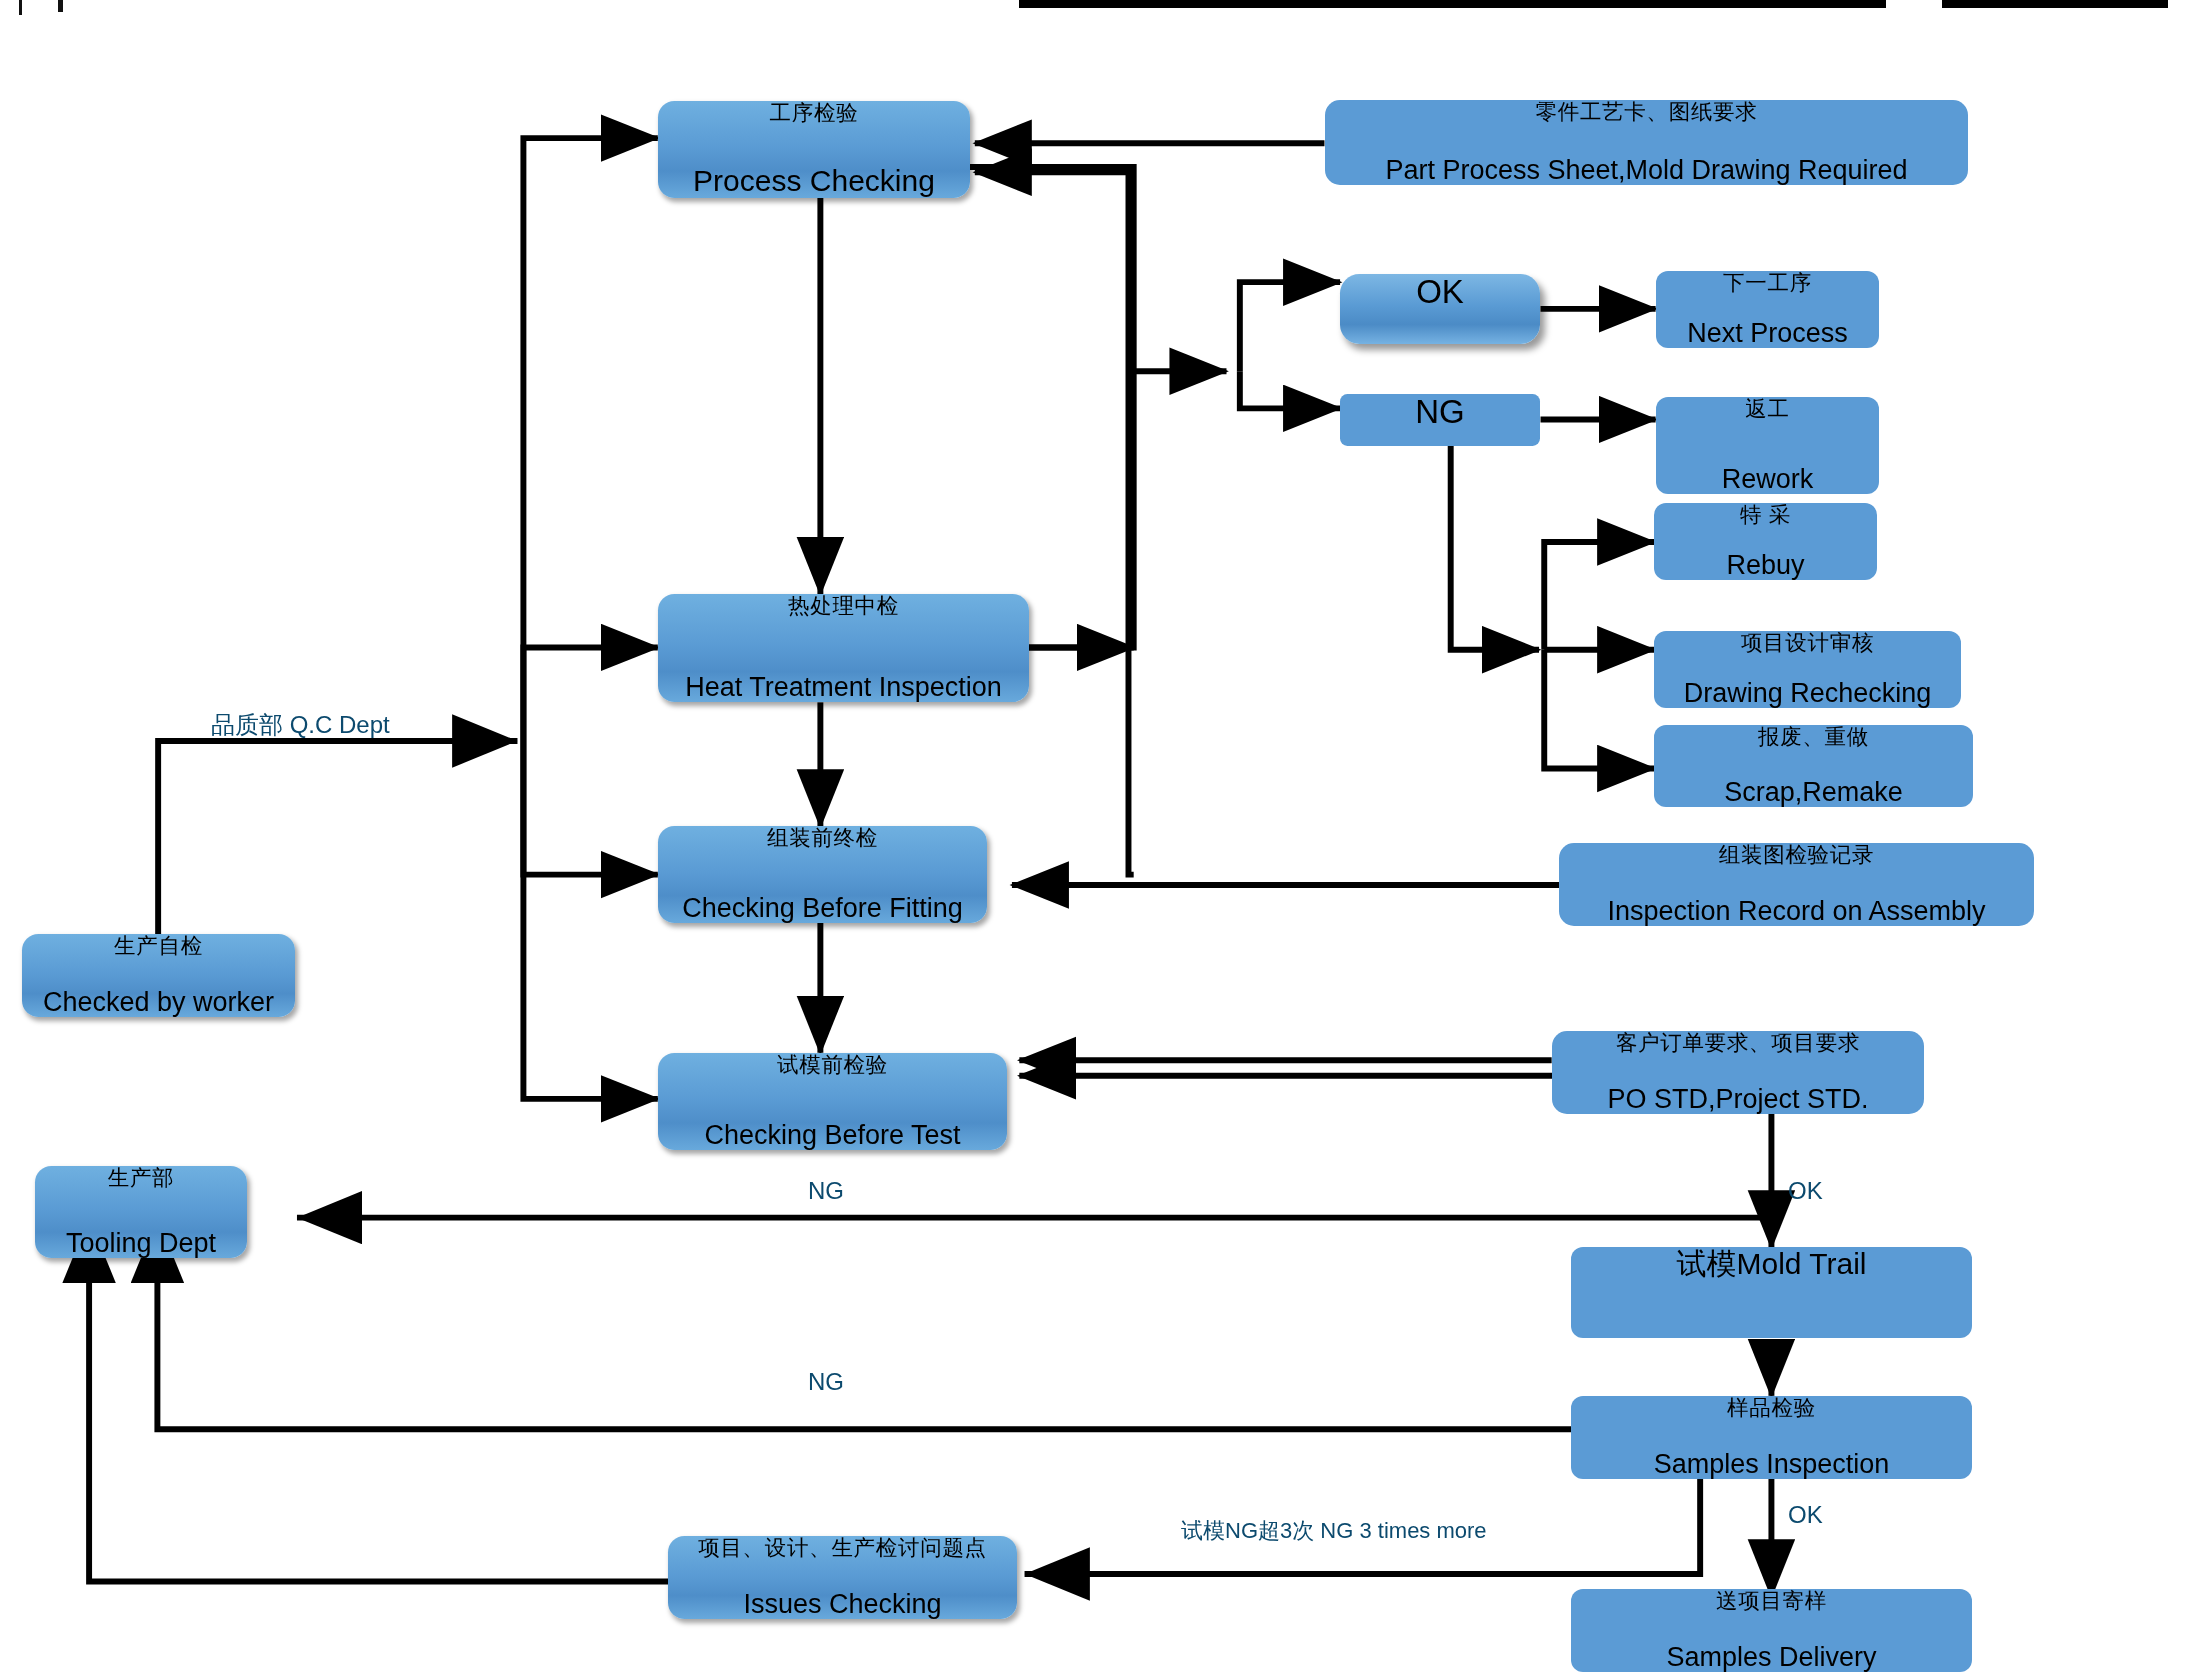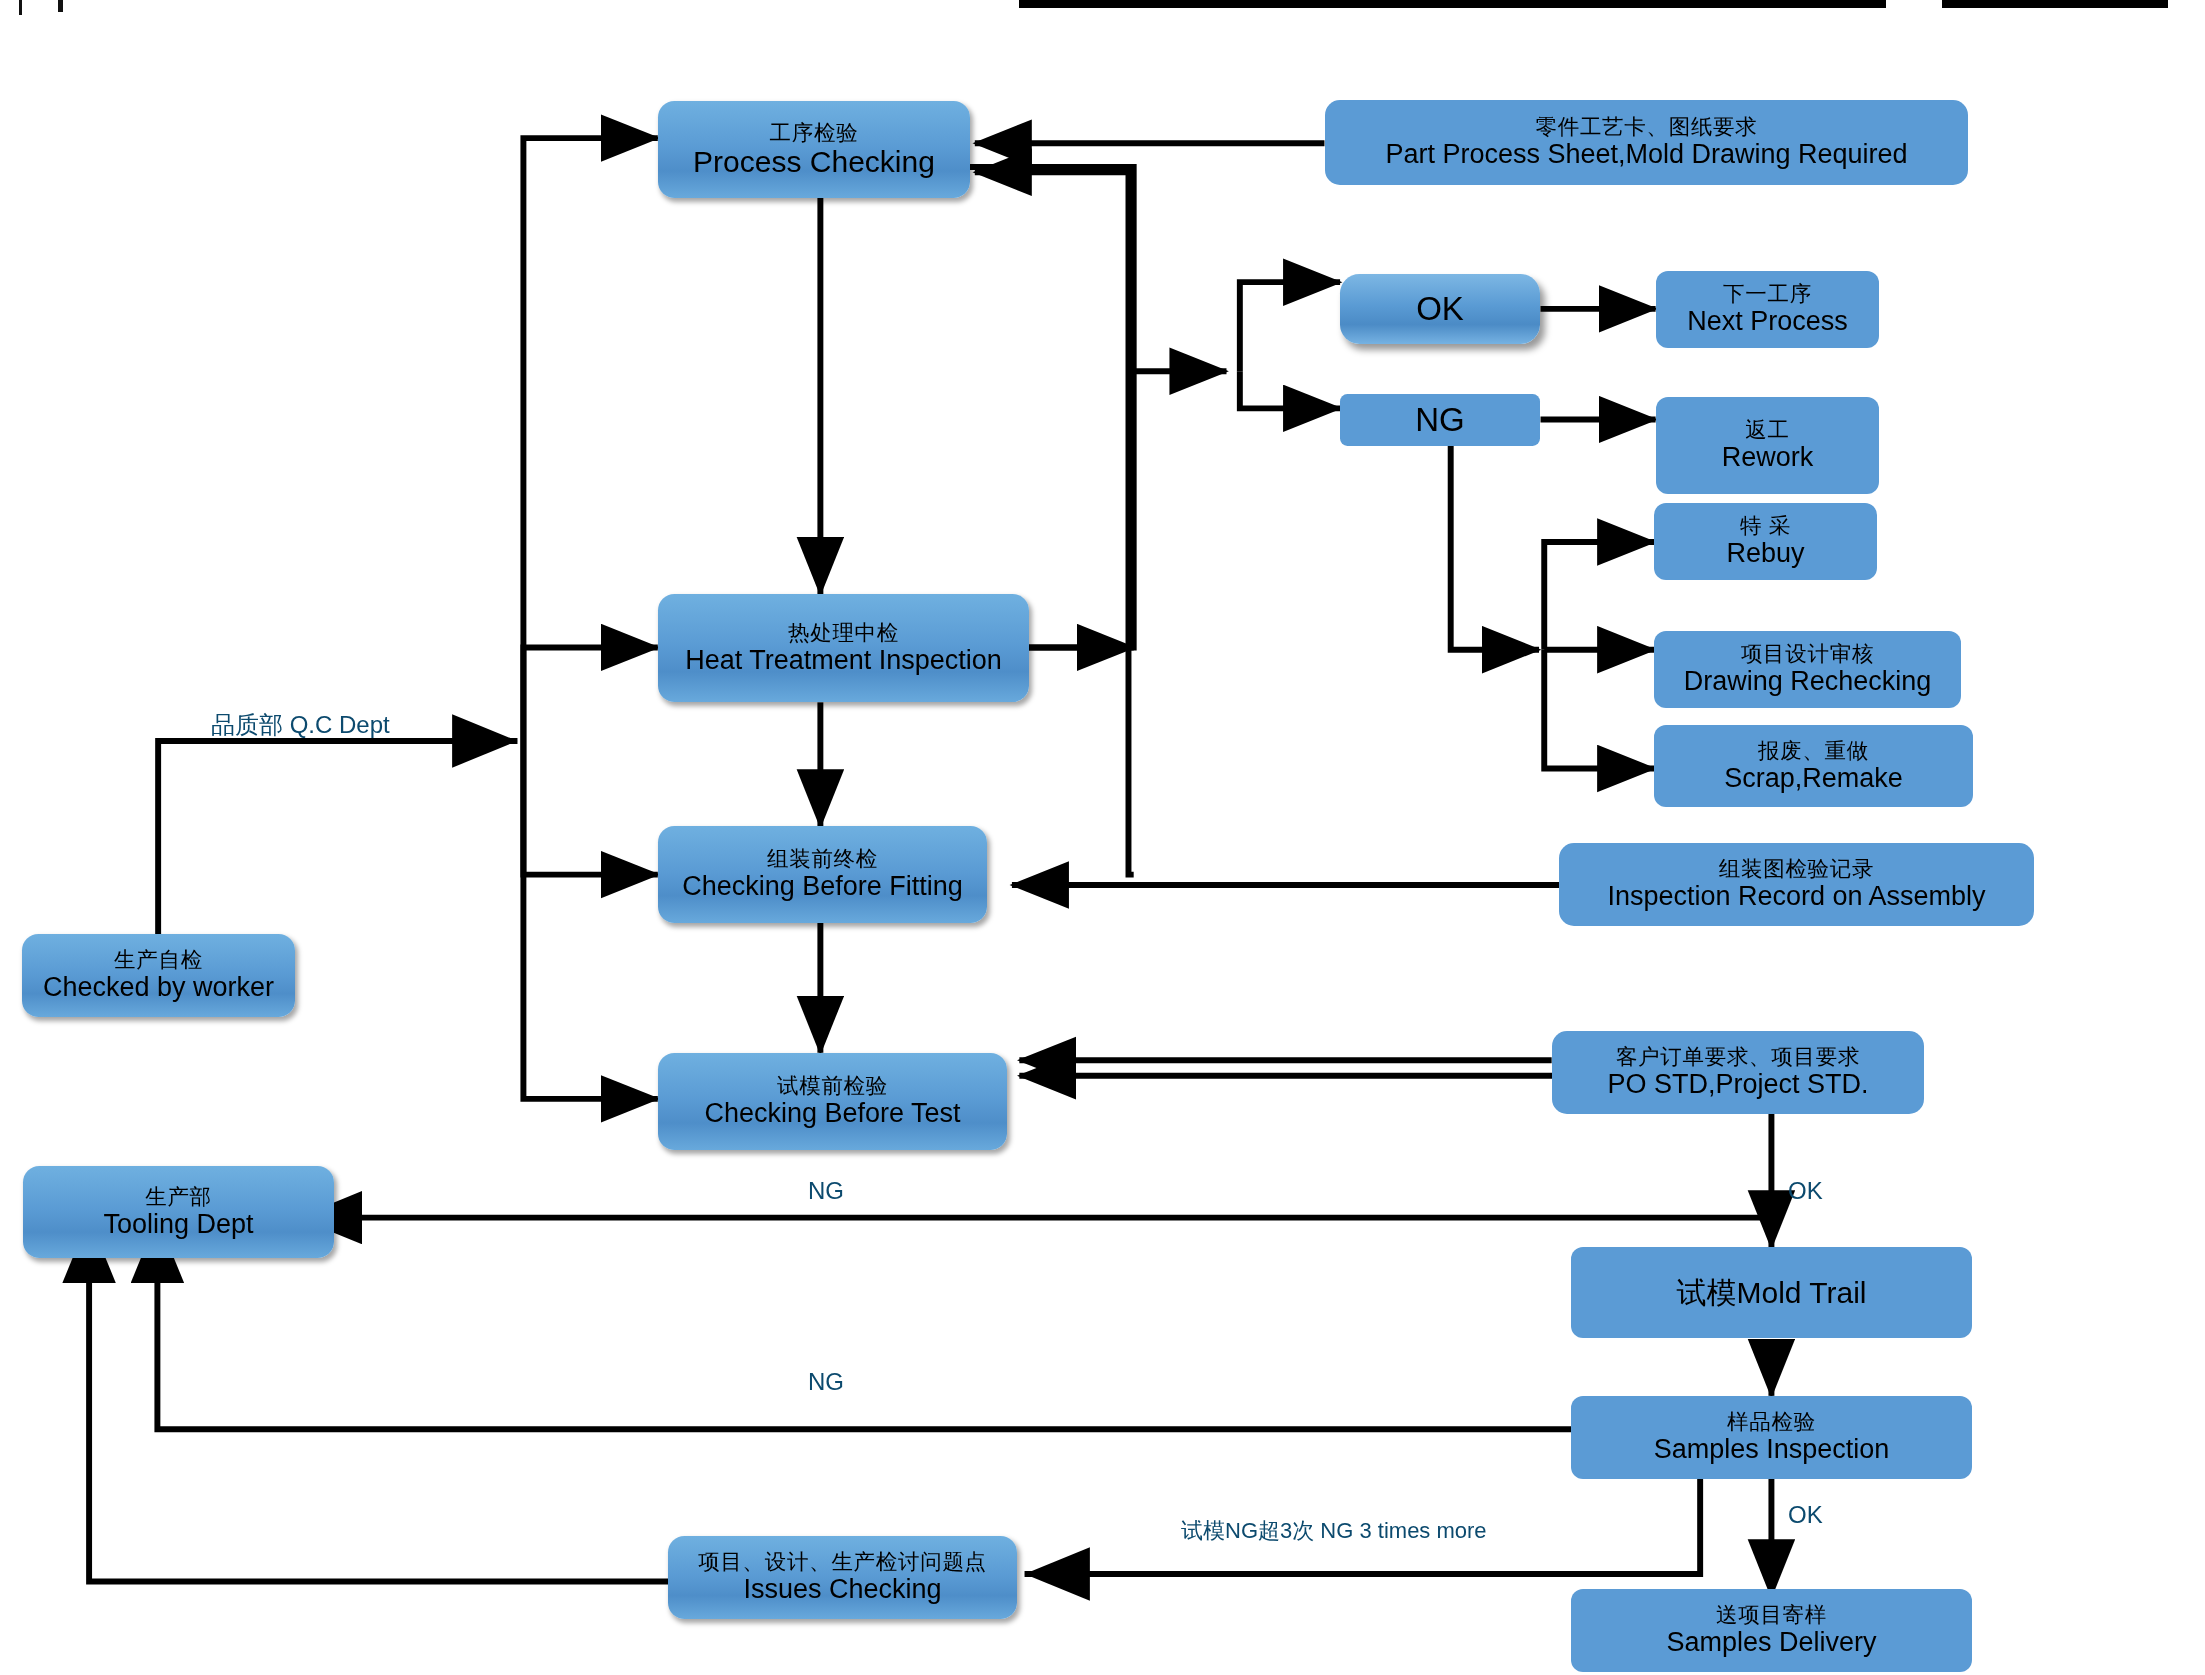--- a/index.html
+++ b/index.html
@@ -13,21 +13,21 @@
   }
   #wires{position:absolute;left:0;top:0;width:2205px;height:1675px;}
 
   
   .node{
     position:absolute;
     box-sizing:border-box;
     display:flex;
     flex-direction:column;
     align-items:center;
-    justify-content:center;
+    justify-content:space-between;
     text-align:center;
     color:#000000;
     line-height:1.12;
     border-radius:10.4px;
     background:#5b9bd3;
     z-index:3;
   }
   
   .flat{ background:#5b9bd5; border-radius:12px; }
   
@@ -214,21 +214,21 @@
   <div class="node flat" style="left:1552px;top:1031px;width:372px;height:83px;border-radius:15px;">
     <span class="cn">客户订单要求、项目要求</span>
     <span class="en">PO STD,Project STD.</span>
   </div>
 
   <div class="node grad" style="left:22px;top:934px;width:273px;height:83px;">
     <span class="cn">生产自检</span>
     <span class="en">Checked by worker</span>
   </div>
 
-  <div class="node grad" style="left:23px;top:1166px;width:311px;height:92px;">
+  <div class="node grad" style="left:35px;top:1166px;width:212px;height:92px;">
     <span class="cn">生产部</span>
     <span class="en">Tooling Dept</span>
   </div>
 
   <div class="node flat" style="left:1571px;top:1247px;width:401px;height:91px;">
     <span class="inline-line"><span>试模</span><span>Mold Trail</span></span>
   </div>
 
   <div class="node flat" style="left:1571px;top:1396px;width:401px;height:83px;">
     <span class="cn">样品检验</span>

